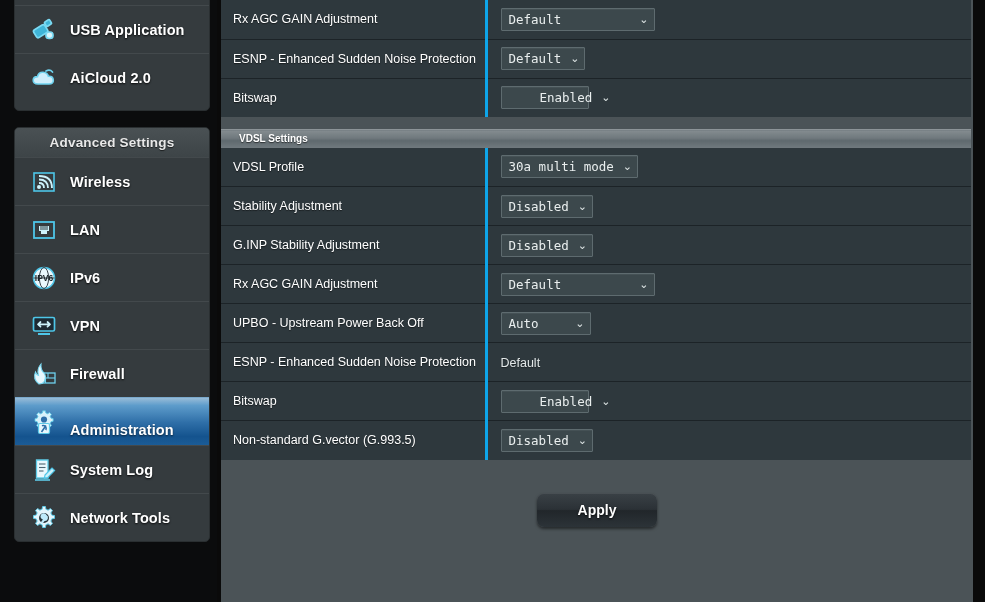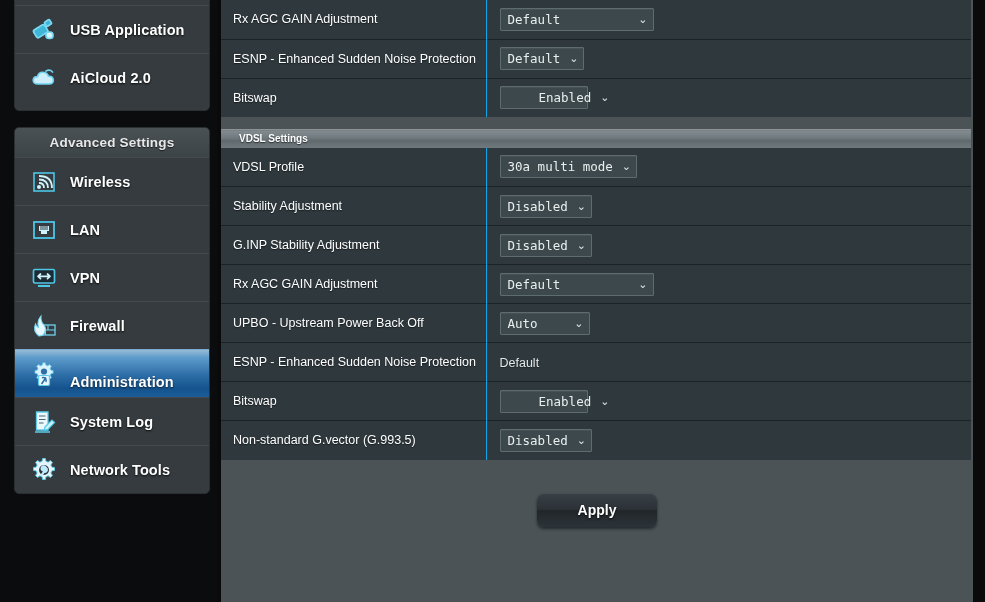--- a/index.html
+++ b/index.html
@@ -89,21 +89,21 @@
     vertical-align: middle;
     border-top: 1px solid #8d9498;
   }
   .row { height: 39px; background: #2e383d; }
   .row + .row { border-top: 1px solid #1c2327; }
   .cell-label {
     width: 265px;
     color: #ffffff;
     font-size: 12.5px;
     padding-left: 12px;
-    border-right: 1px solid #0ea5e9;
+    border-right: 3px solid #0ea5e9;
     vertical-align: middle;
     text-shadow: 0 1px 1px rgba(0,0,0,.5);
     white-space: nowrap;
   }
   .cell-value {
     padding-left: 13px;
     vertical-align: middle;
   }
   .plain-val {
     color: #e3e8e9;
@@ -222,20 +222,33 @@
                 <line x1="13" y1="10" x2="13" y2="14"></line>
                 <line x1="15" y1="10" x2="15" y2="14"></line>
                 <line x1="17" y1="10" x2="17" y2="14"></line>
               </g>
           </svg>
         </span>
         <span class="mi-label">LAN</span>
       </div>
 
 
+      <div class="menu-item">
+        <span class="mi-icon">
+          <svg class="icon-svg" viewBox="0 0 28 28">
+            <circle cx="14" cy="14" r="10.5" fill="#eaf8fd" stroke="#4ec6e8" stroke-width="1.5"></circle>
+            <g fill="none" stroke="#38424a" stroke-width="1">
+                <ellipse cx="14" cy="14" rx="4.6" ry="10.5"></ellipse>
+                <line x1="3.5" y1="14" x2="24.5" y2="14"></line>
+              </g>
+            <text x="14" y="17" font-family="Liberation Sans, sans-serif" font-size="8.5" font-weight="bold" fill="#1b2428" text-anchor="middle">IPV6</text>
+          </svg>
+        </span>
+        <span class="mi-label">IPv6</span>
+      </div>
 
       <div class="menu-item">
         <span class="mi-icon">
           <svg class="icon-svg" viewBox="0 0 28 28">
             <rect x="3.5" y="5.5" width="21" height="13.5" rx="1.5" fill="#1d2a33" stroke="#4ec6e8" stroke-width="1.7"></rect>
             <path d="M8 12.3 h12 M8 12.3 l2.5 -2.3 M8 12.3 l2.5 2.3 M20 12.3 l-2.5 -2.3 M20 12.3 l-2.5 2.3" fill="none" stroke="#cdf2fb" stroke-width="1.7" stroke-linecap="round" stroke-linejoin="round"></path>
             <rect x="8" y="21" width="12" height="2" fill="#4ec6e8"></rect>
           </svg>
         </span>
         <span class="mi-label">VPN</span>

